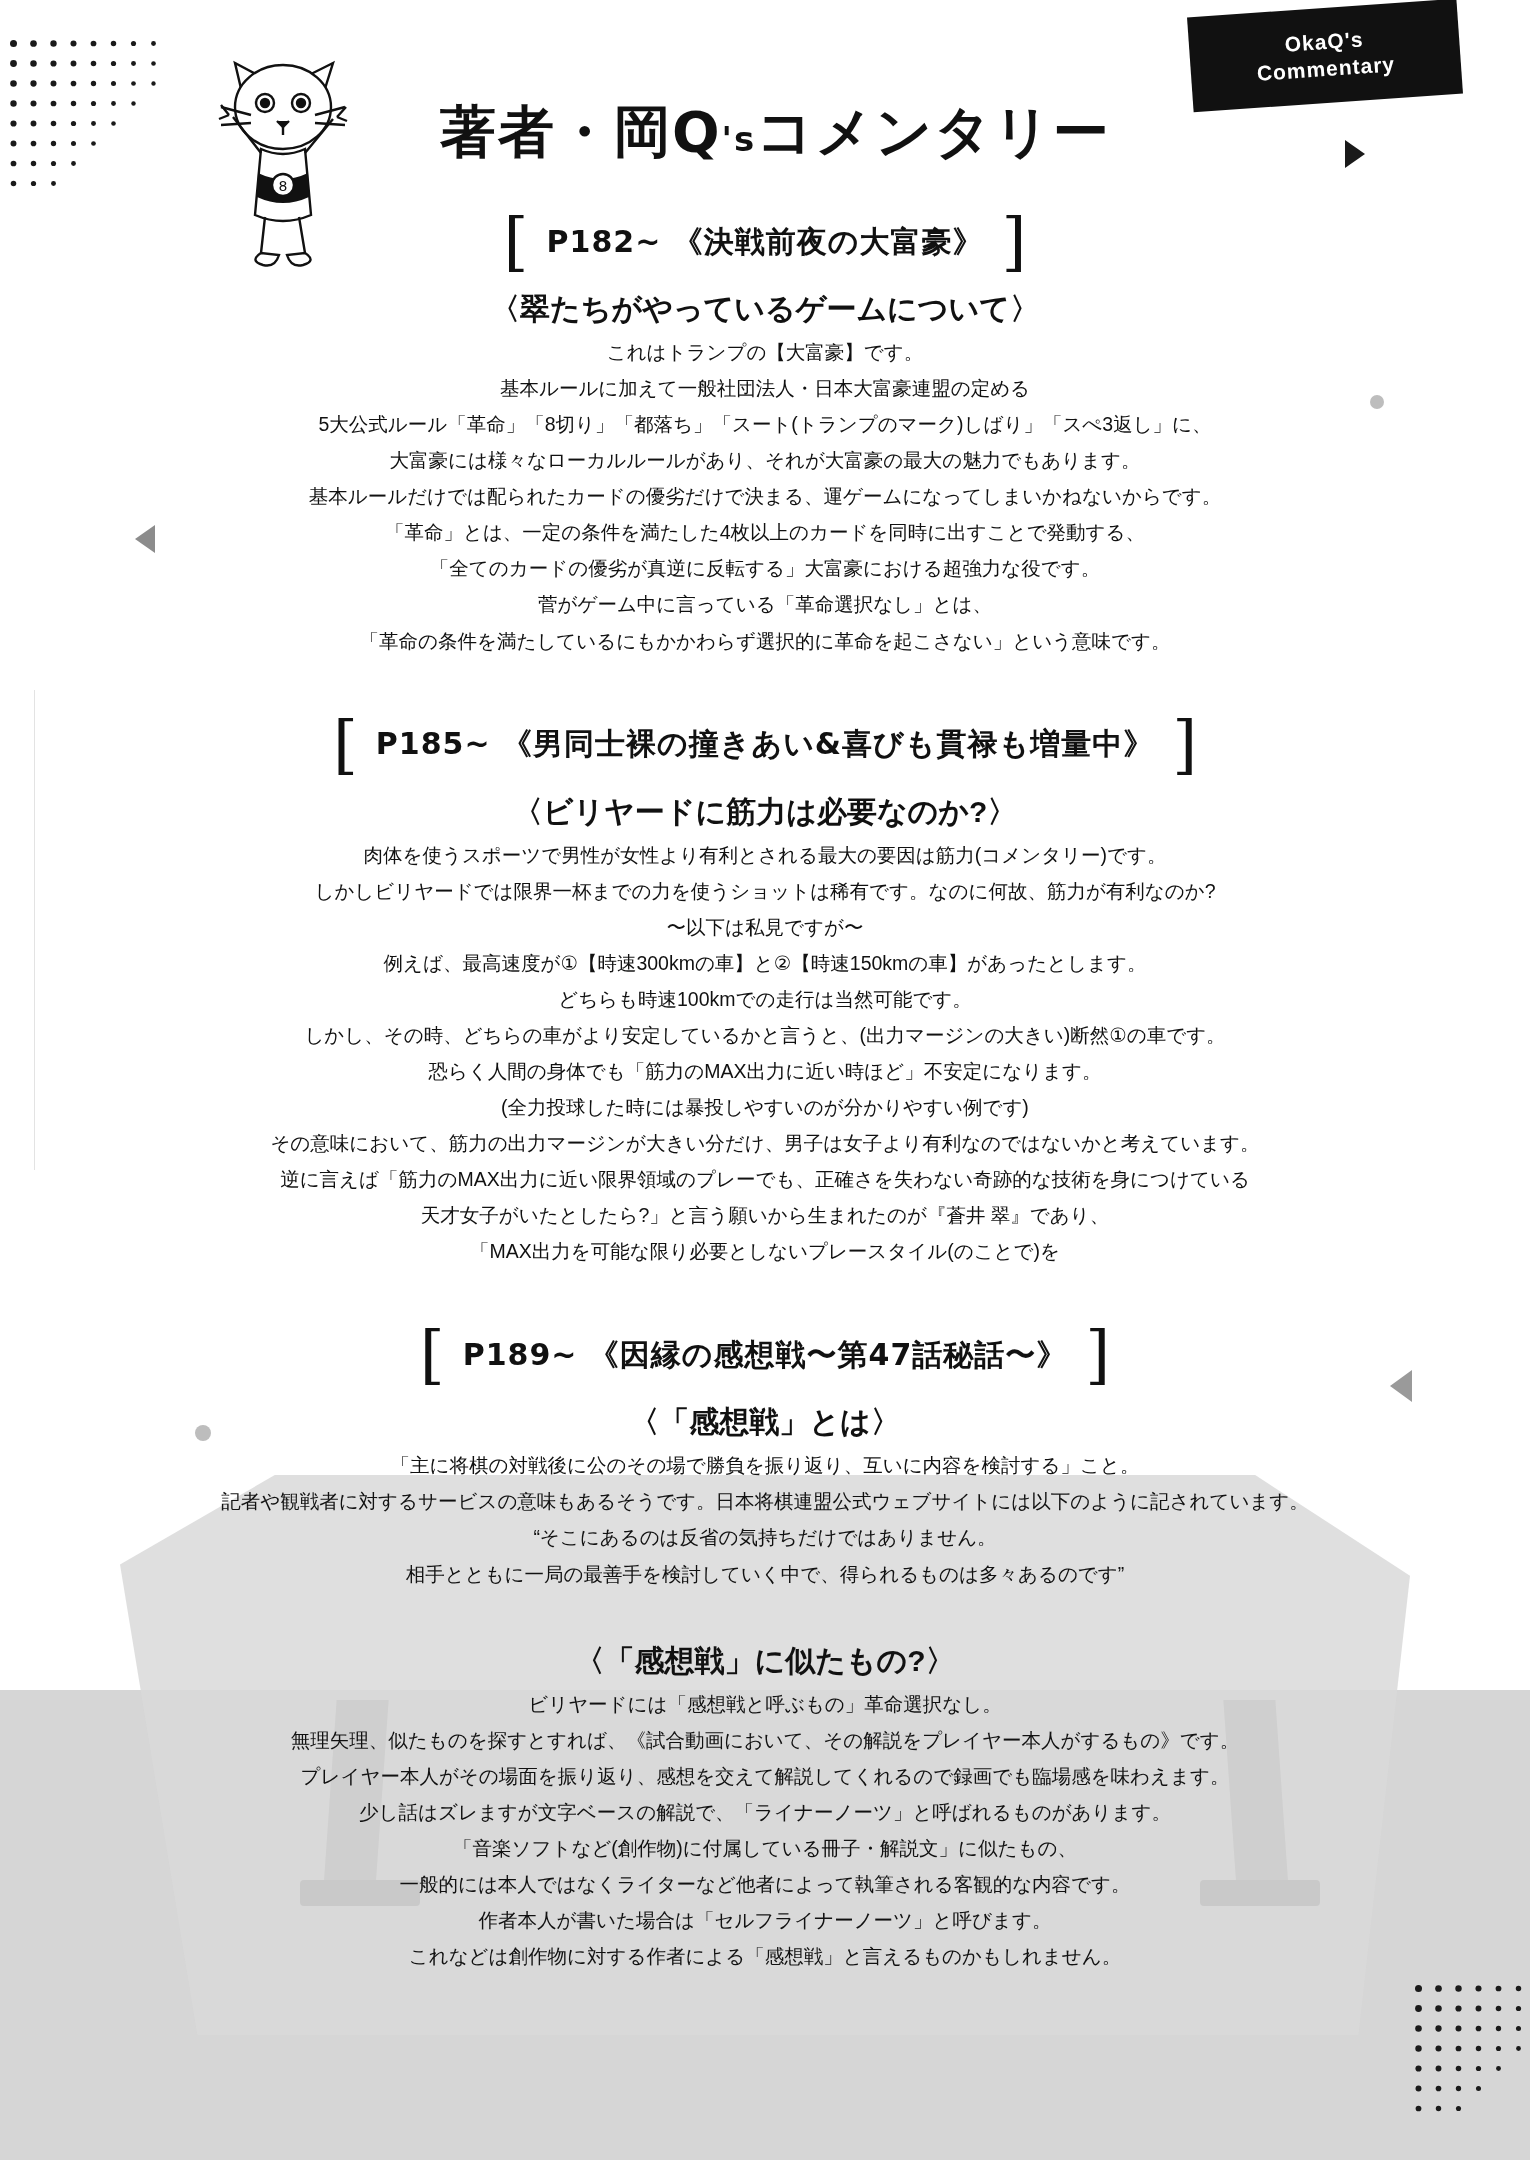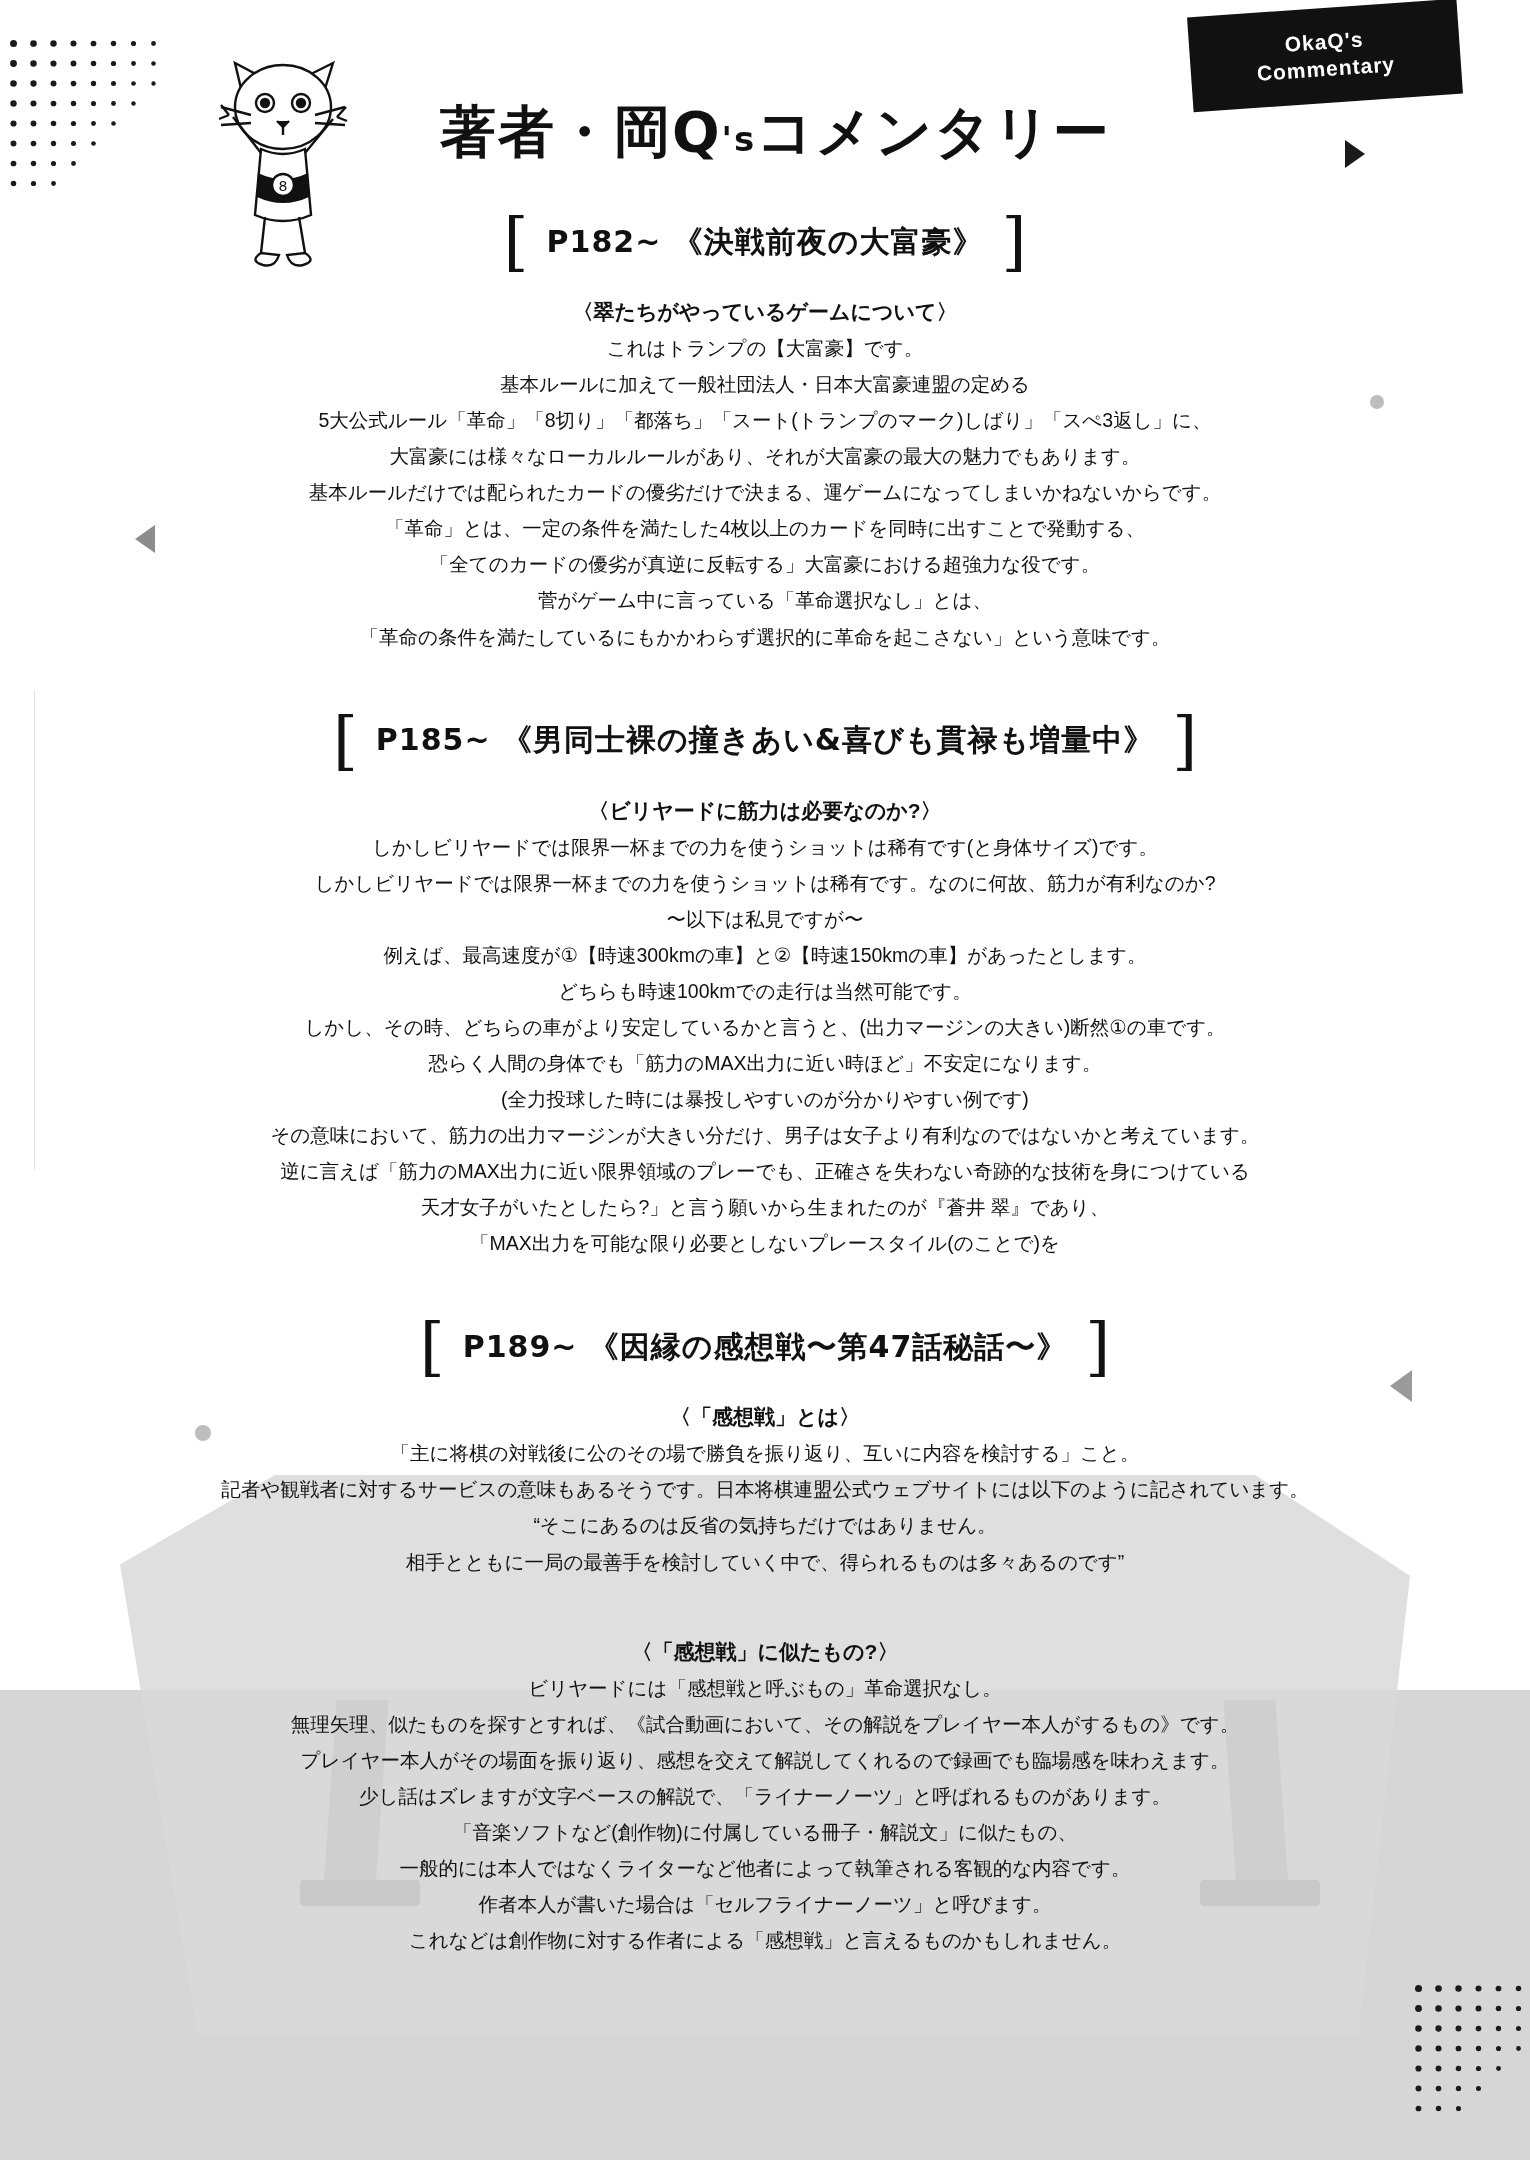--- a/index.html
+++ b/index.html
@@ -80,21 +80,21 @@
     gap:18px;margin:0 auto;
   }
   .bracket{font-size:64px;line-height:1;font-weight:300;color:#111;font-family:"DejaVu Serif",serif;}
   .sec-head-text{
     font-size:30px;font-weight:bold;letter-spacing:1px;
     font-family:"DejaVu Sans","Liberation Sans",sans-serif;
     white-space:nowrap;
   }
 
   .sub-head{
-    text-align:center;font-size:21px;font-weight:bold;margin-top:24px;
+    text-align:center;font-size:30px;font-weight:bold;margin-top:15px;
   }
   .para{
     text-align:center;font-size:19.5px;line-height:1.85;
     margin:4px auto 0;max-width:1340px;
   }
   .para .line{display:block;white-space:nowrap;}
   .gap-m{height:34px;}
   .gap-l{height:54px;}
 </style>
 </head>
@@ -264,21 +264,21 @@
           <div class="gap-l"></div>
         </div>
         <div class="section">
           <div class="sec-head">
             <span class="bracket">[</span>
             <span class="sec-head-text">P185~ 《男同士裸の撞きあい&amp;喜びも貫禄も増量中》</span>
             <span class="bracket">]</span>
           </div>
           <div class="sub-head">〈ビリヤードに筋力は必要なのか?〉</div>
           <div class="para">
-            <span class="line">しかしビリヤードでは限界一杯までの力を使うショットは稀有です(と身体サイズ)です。</span>
+            <span class="line">肉体を使うスポーツで男性が女性より有利とされる最大の要因は筋力(コメンタリー)です。</span>
             <span class="line">しかしビリヤードでは限界一杯までの力を使うショットは稀有です。なのに何故、筋力が有利なのか?</span>
             <span class="line">〜以下は私見ですが〜</span>
             <span class="line">例えば、最高速度が①【時速300kmの車】と②【時速150kmの車】があったとします。</span>
             <span class="line">どちらも時速100kmでの走行は当然可能です。</span>
             <span class="line">しかし、その時、どちらの車がより安定しているかと言うと、(出力マージンの大きい)断然①の車です。</span>
             <span class="line">恐らく人間の身体でも「筋力のMAX出力に近い時ほど」不安定になります。</span>
             <span class="line">(全力投球した時には暴投しやすいのが分かりやすい例です)</span>
             <span class="line">その意味において、筋力の出力マージンが大きい分だけ、男子は女子より有利なのではないかと考えています。</span>
             <span class="line">逆に言えば「筋力のMAX出力に近い限界領域のプレーでも、正確さを失わない奇跡的な技術を身につけている</span>
             <span class="line">天才女子がいたとしたら?」と言う願いから生まれたのが『蒼井 翠』であり、</span>

